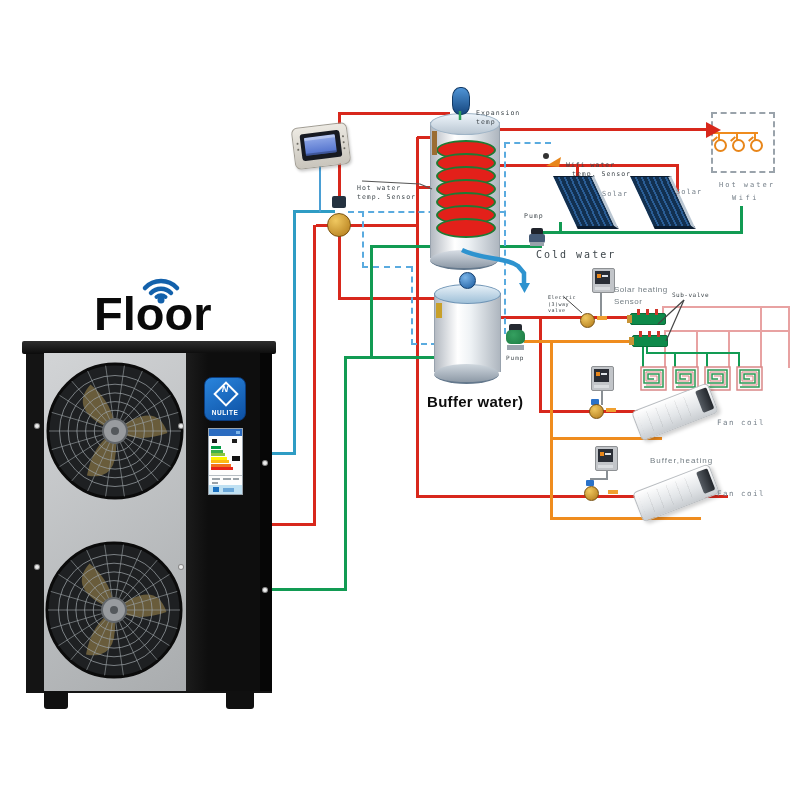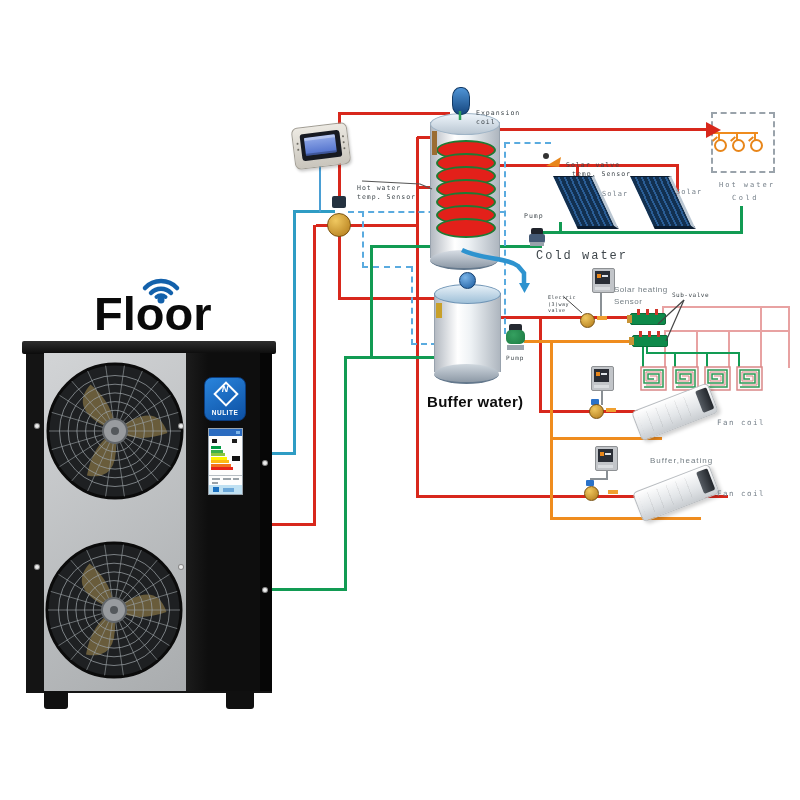--- a/index.html
+++ b/index.html
@@ -463,34 +463,34 @@
   <div class="fancoil" style="left:634px;top:396px;">
     <div class="ribs"></div>
       <div class="vent"></div>
   </div>
   <div class="fancoil" style="left:635px;top:477px;">
     <div class="ribs"></div>
       <div class="vent"></div>
   </div>
 
   <div class="lbl dark" style="left:476px;top:90px;font-size:6.5px;">
-    <span>Expansion</span><span>coil</span>
+    <span>Expansion</span><span>temp</span>
   </div>
   <div class="lbl dark" style="left:357px;top:165px;font-size:6.5px;">
     <span>Hot water</span><span>temp. Sensor</span>
   </div>
   <div class="lbl dark" style="left:566px;top:142px;font-size:6.5px;">
-    <span>Solar valve</span><span style="margin-left:6px;">temp. Sensor</span>
+    <span>Wifi water</span><span style="margin-left:6px;">temp. Sensor</span>
   </div>
   <div class="lbl" style="left:602px;top:189px;font-size:7px;">Solar</div>
   <div class="lbl" style="left:676px;top:187px;font-size:7px;">Solar</div>
   <div class="lbl dark" style="left:524px;top:212px;font-size:6.5px;">Pump</div>
-  <div class="lbl dark" style="left:536px;top:248px;font-size:12px;letter-spacing:2px;font-family:Liberation Mono, monospace;">Cold water</div>
+  <div class="lbl dark" style="left:536px;top:248px;font-size:10px;letter-spacing:2px;">Cold water</div>
   <div class="lbl" style="left:719px;top:180px;font-size:7px;letter-spacing:2px;">Hot water</div>
-  <div class="lbl" style="left:732px;top:193px;font-size:7px;letter-spacing:2.5px;">Cold</div>
+  <div class="lbl" style="left:732px;top:193px;font-size:7px;letter-spacing:2.5px;">Wifi</div>
   <div class="lbl" style="left:614px;top:261px;font-size:8px;letter-spacing:0.5px;color:#737d83;font-family:'Liberation Sans',sans-serif;">
     <span>Solar heating</span><span>Sensor</span>
   </div>
   <div class="lbl dark" style="left:548px;top:281px;font-size:5px;letter-spacing:0.5px;line-height:1.3;">
     <span>Electric</span><span>(3)way</span><span>valve</span>
   </div>
   <div class="lbl dark" style="left:672px;top:291px;font-size:6px;letter-spacing:0.5px;">Sub-valve</div>
   <div class="buffer-label">Buffer water)</div>
   <div class="lbl" style="left:717px;top:418px;font-size:7.5px;letter-spacing:1.5px;">Fan coil</div>
   <div class="lbl" style="left:717px;top:489px;font-size:7.5px;letter-spacing:1.5px;">Fan coil</div>

